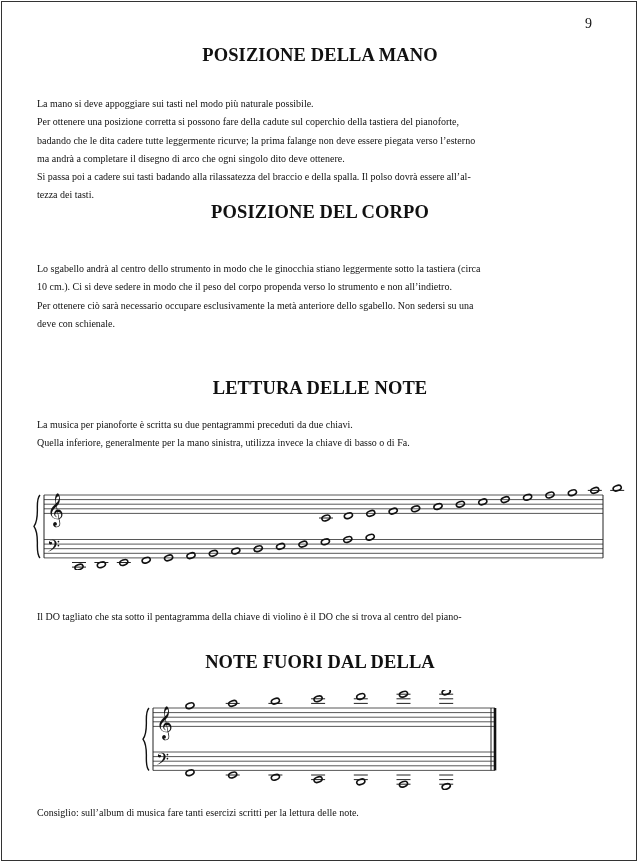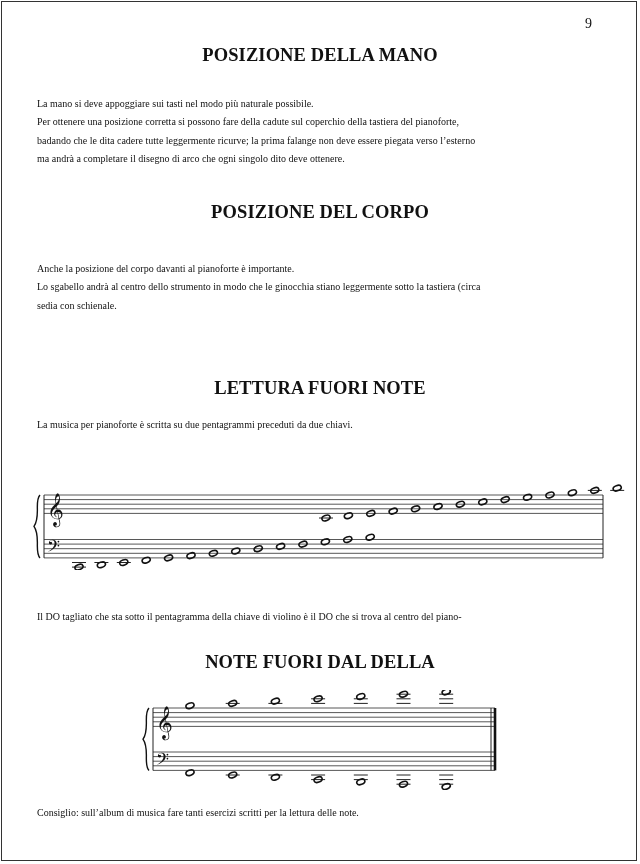--- a/index.html
+++ b/index.html
@@ -16,32 +16,36 @@
 
 <div class="frame"></div>
 <div class="page-num">9</div>
 
 <h2 style="top:45px">POSIZIONE DELLA MANO</h2>
 <div class="para" style="top:95px">
   <span>La mano si deve appoggiare sui tasti nel modo più naturale possibile.</span>
   <span>Per ottenere una posizione corretta si possono fare della cadute sul coperchio della tastiera del pianoforte,</span>
   <span>badando che le dita cadere tutte leggermente ricurve; la prima falange non deve essere piegata verso l’esterno</span>
   <span>ma andrà a completare il disegno di arco che ogni singolo dito deve ottenere.</span>
+  <span>Si passa poi a cadere sui tasti badando alla rilassatezza del braccio e della spalla. Il polso dovrà essere all’al-</span>
+  <span>tezza dei tasti.</span>
 </div>
 
 <h2 style="top:202px">POSIZIONE DEL CORPO</h2>
 <div class="para" style="top:260px">
-  <span>Anche la posizione del corpo davanti al pianoforte è importante.</span>
   <span>Lo sgabello andrà al centro dello strumento in modo che le ginocchia stiano leggermente sotto la tastiera (circa</span>
-  <span>sedia con schienale.</span>
+  <span>10 cm.). Ci si deve sedere in modo che il peso del corpo propenda verso lo strumento e non all’indietro.</span>
+  <span>Per ottenere ciò sarà necessario occupare esclusivamente la metà anteriore dello sgabello. Non sedersi su una</span>
+  <span>deve con schienale.</span>
 </div>
 
-<h2 style="top:378px">LETTURA FUORI NOTE</h2>
+<h2 style="top:378px">LETTURA DELLE NOTE</h2>
 <div class="para" style="top:416px">
   <span>La musica per pianoforte è scritta su due pentagrammi preceduti da due chiavi.</span>
+  <span>Quella inferiore, generalmente per la mano sinistra, utilizza invece la chiave di basso o di Fa.</span>
 </div>
 
 <svg id="sys1" style="top:480px" width="640" height="90">
     <line x1="44" x2="603" y1="15" y2="15" stroke="#444" stroke-width="0.9"></line>
     <line x1="44" x2="603" y1="59.5" y2="59.5" stroke="#444" stroke-width="0.9"></line>
     <line x1="44" x2="603" y1="19.6" y2="19.6" stroke="#444" stroke-width="0.9"></line>
     <line x1="44" x2="603" y1="64.1" y2="64.1" stroke="#444" stroke-width="0.9"></line>
     <line x1="44" x2="603" y1="24.2" y2="24.2" stroke="#444" stroke-width="0.9"></line>
     <line x1="44" x2="603" y1="68.7" y2="68.7" stroke="#444" stroke-width="0.9"></line>
     <line x1="44" x2="603" y1="28.799999999999997" y2="28.799999999999997" stroke="#444" stroke-width="0.9"></line>

